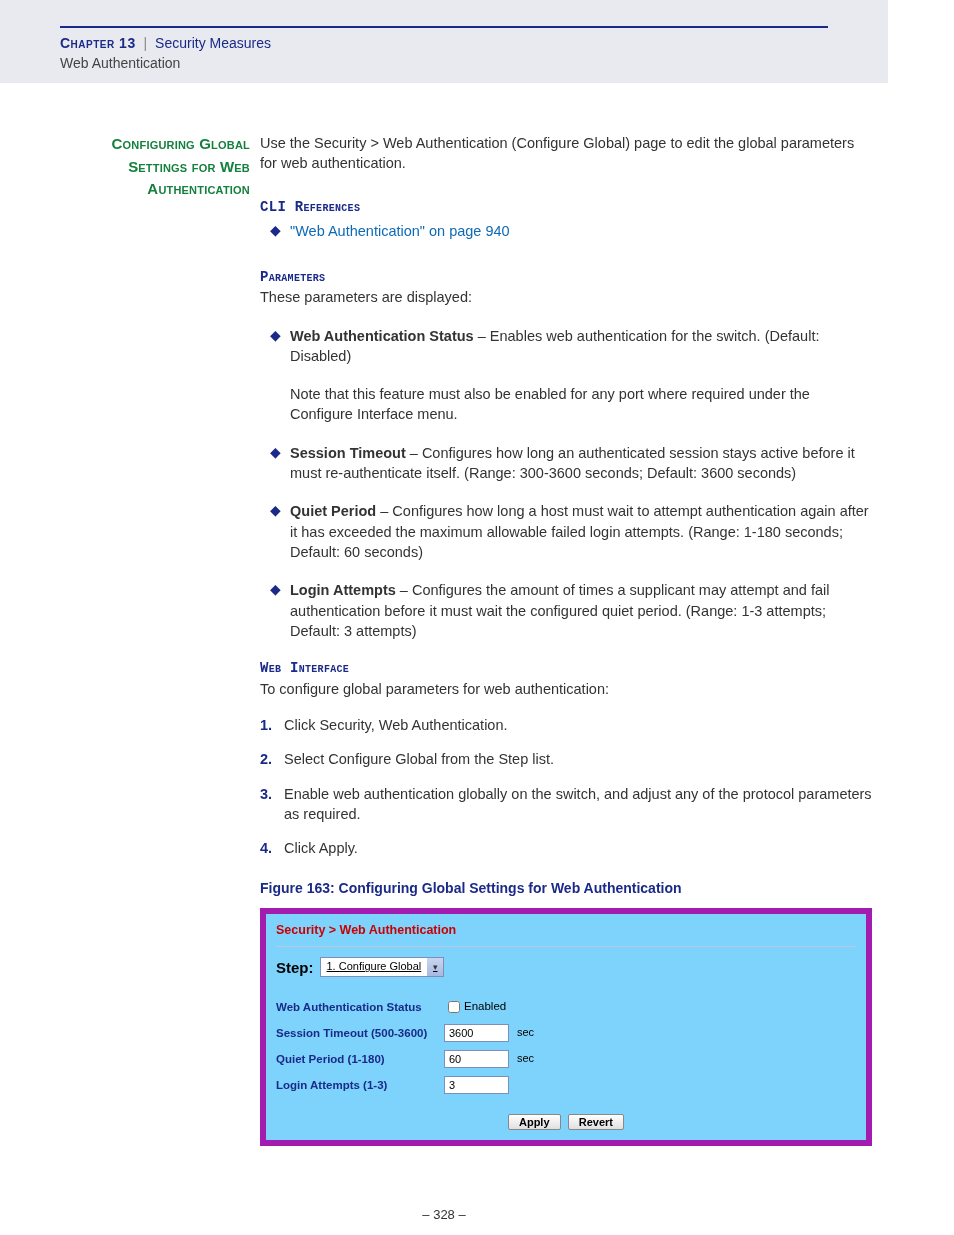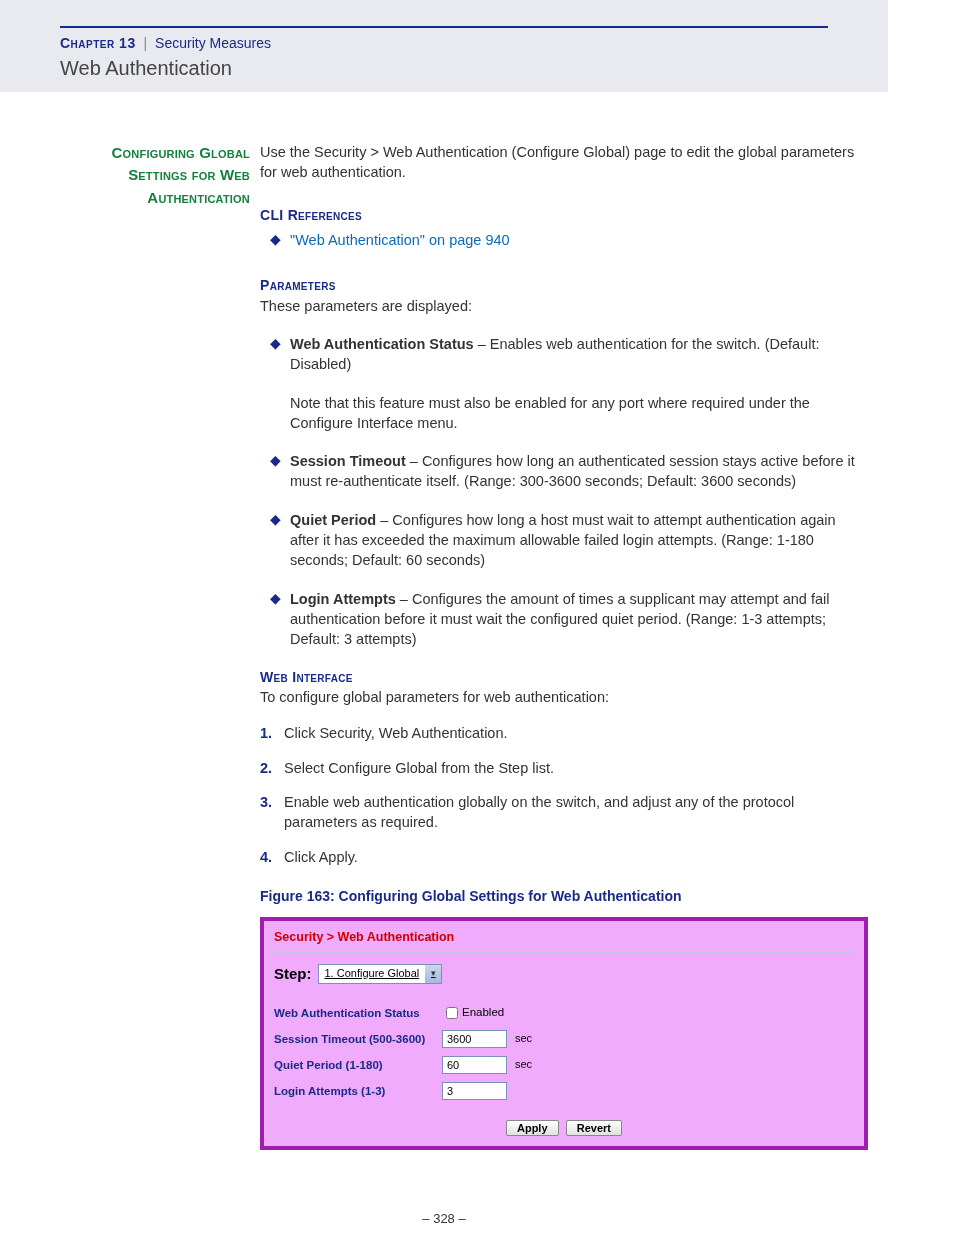--- a/index.html
+++ b/index.html
@@ -34,21 +34,21 @@
       letter-spacing: 0.5px;
     }
     .sep {
       color: #888;
       margin: 0 4px;
     }
     .title-text {
       color: #1a2a88;
     }
     .subtitle {
-      font-size: 20px;
+      font-size: 14px;
       color: #444;
     }
     .content {
       padding: 50px 60px 0 60px;
       box-sizing: border-box;
     }
     .row {
       display: flex;
       align-items: flex-start;
     }
@@ -73,20 +73,21 @@
     .intro {
       margin-bottom: 24px;
     }
     .sec-head {
       font-variant: small-caps;
       color: #1a2a88;
       font-weight: bold;
       font-size: 14px;
       margin-top: 16px;
       letter-spacing: 0.3px;
+      font-family: Liberation Mono, monospace;
     }
     .bullet-row {
       display: flex;
       align-items: flex-start;
       margin-top: 4px;
       margin-bottom: 4px;
     }
     .diamond {
       color: #1a2a88;
       font-size: 14px;
@@ -127,23 +128,23 @@
     }
     .figure-title {
       color: #1a2a88;
       font-weight: bold;
       font-size: 14px;
       margin-top: 20px;
       margin-bottom: 10px;
     }
     
     .ui-box {
-      border: 4px solid #a21caf;
+      border: 6px solid #a21caf;
       width: 600px;
-      background: #f0abfc;
+      background: #7dd3fc;
       font-family: Arial, sans-serif;
       font-size: 11.5px;
       color: #000;
     }
     .ui-title {
       padding: 8px 10px 6px 10px;
       font-weight: bold;
       color: #c00;
       font-size: 12.5px;
     }

